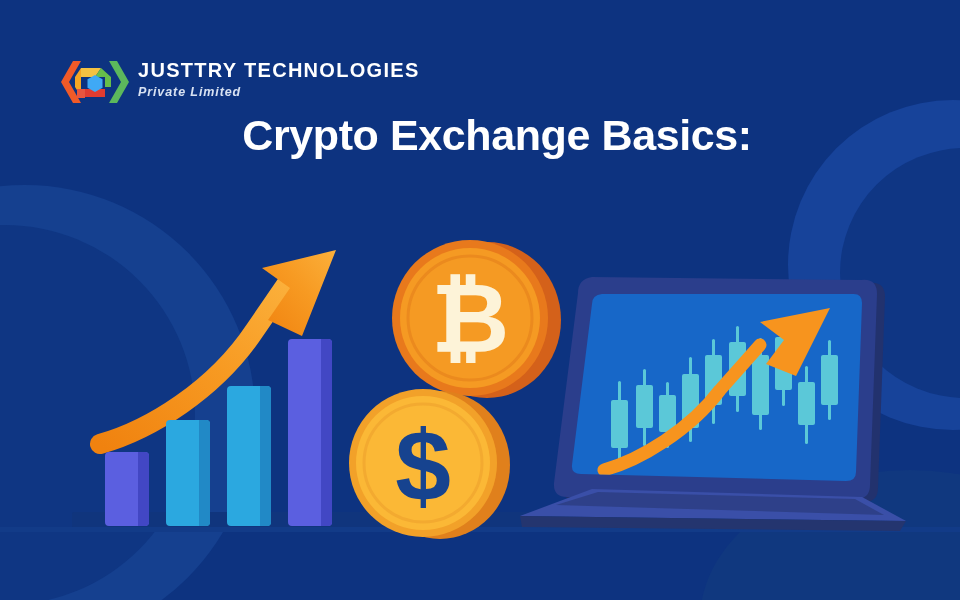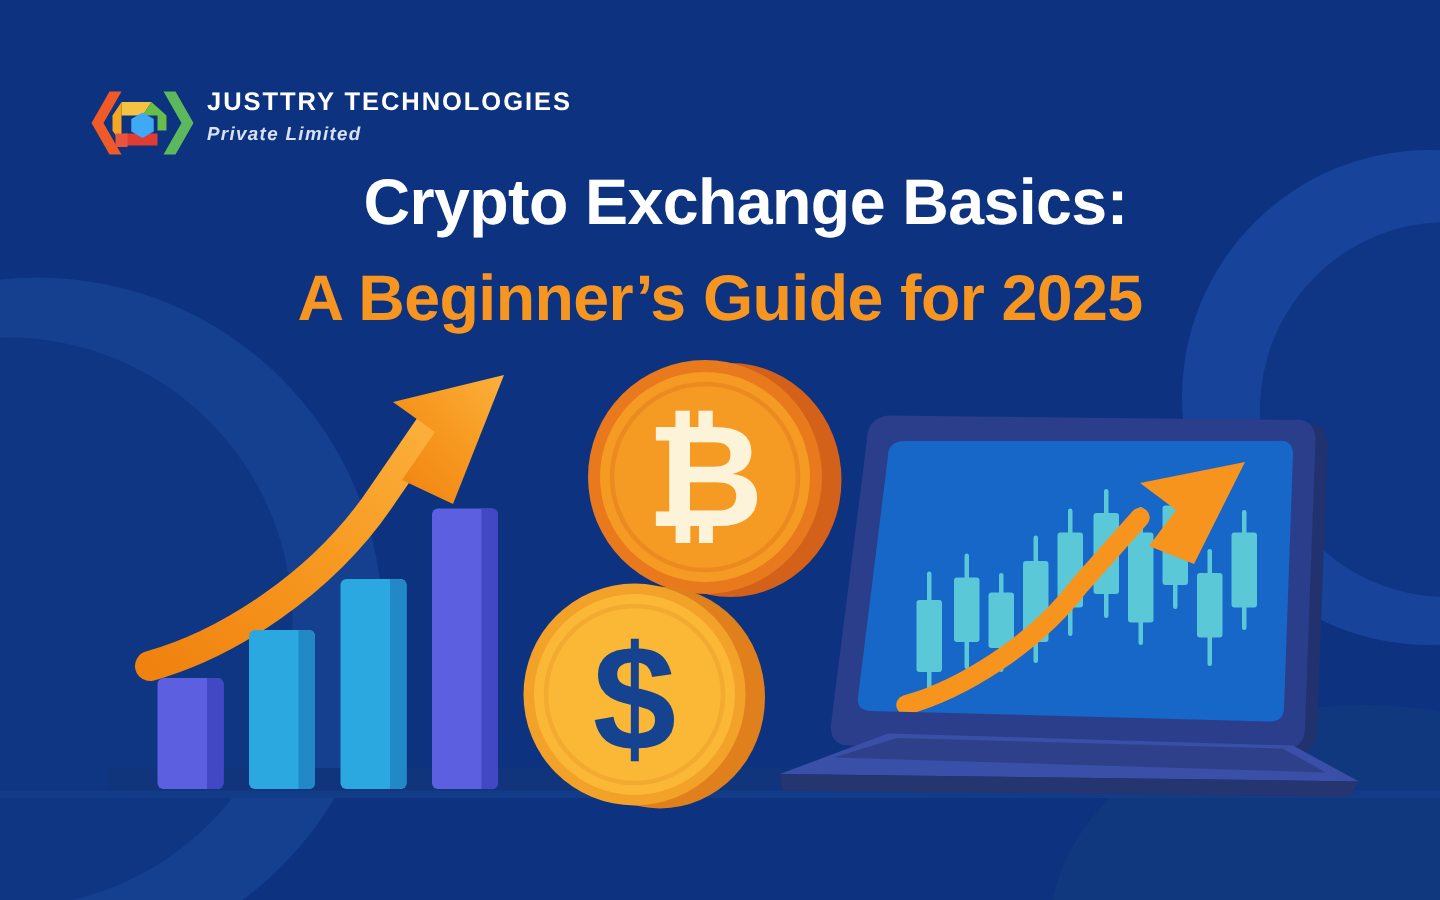--- a/index.html
+++ b/index.html
@@ -95,21 +95,21 @@
     top: 0;
     width: 80px;
     height: 54px;
   }
   .logo-text {
     position: absolute;
     left: 83px;
     top: 4px;
   }
   .logo-title {
-    font-size: 17px;
+    font-size: 20px;
     font-weight: 700;
     letter-spacing: 1.3px;
     color: #ffffff;
     line-height: 1.1;
     white-space: nowrap;
   }
   .logo-sub {
     font-size: 12.5px;
     font-weight: 700;
     letter-spacing: 0.9px;
@@ -201,21 +201,20 @@
       </svg>
     </div>
     <div class="logo-text">
       <div class="logo-title">JUSTTRY TECHNOLOGIES</div>
       <div class="logo-sub">Private Limited</div>
     </div>
   </div>
 
   <div class="headline">
     <div class="headline-line1">Crypto Exchange Basics:</div>
-    <div class="headline-line2">A Beginner’s Guide for 2025</div>
   </div>
 
   <div class="ground"></div>
   <div class="ground2"></div>
 
   <div class="art">
 
     <svg width="960" height="600" style="position:absolute;left:0;top:0;">
       <defs>
         <linearGradient id="arrGrad" x1="0" y1="1" x2="1" y2="0">

